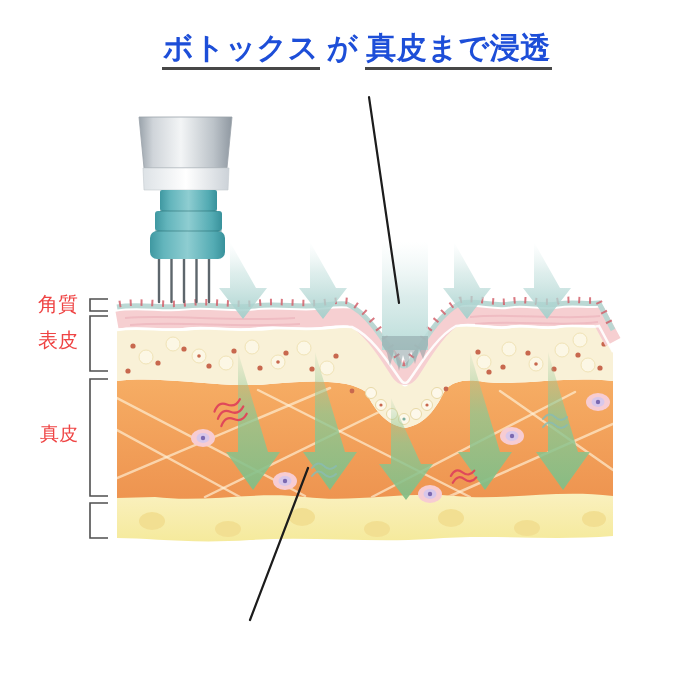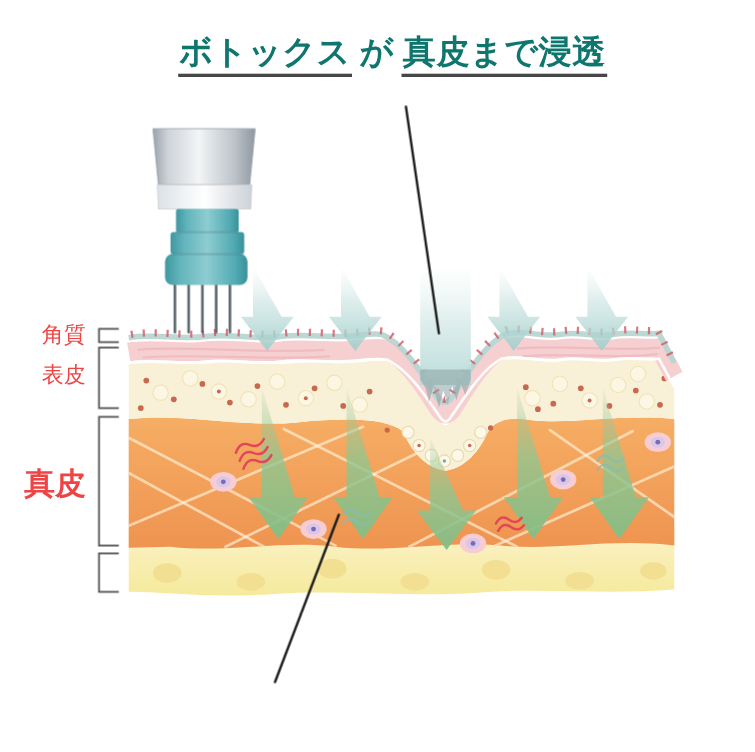--- a/index.html
+++ b/index.html
@@ -2,34 +2,34 @@
 <html><head>
 <meta charset="utf-8">
 <style>
   html,body{margin:0;padding:0;background:#ffffff;}
   #stage{
     position:relative;width:686px;height:684px;background:#ffffff;overflow:hidden;
     font-family:"Liberation Sans","DejaVu Sans",sans-serif;
   }
   #skin-svg{position:absolute;left:0;top:0;}
   .caption{
-    position:absolute;font-size:30px;font-weight:700;color:#0f766e;
+    position:absolute;font-size:30px;font-weight:700;color:#1d4ed8;
     letter-spacing:0.5px;white-space:nowrap;line-height:1.1;
   }
   .caption .u{border-bottom:3px solid #474747;padding:0 1px 3px 1px;}
   .caption .plain{margin:0 7px;}
   #caption-top{left:162px;top:31px;}
   #caption-bottom{left:133px;top:630px;}
   .layer-label{
     position:absolute;left:6px;width:72px;text-align:right;
     font-size:20px;color:#ef4444;white-space:nowrap;
   }
   #label-stratum{top:291px;}
   #label-epidermis{top:327px;}
-  #label-dermis{top:421px;font-weight:700;font-size:28px;}
+  #label-dermis{top:421px;font-weight:400;font-size:19px;}
   #label-fat{top:503px;}
 </style>
 </head>
 <body>
 
 <div id="stage">
 
   <svg id="skin-svg" width="686" height="684" viewBox="0 0 686 684">
     <defs>
       <linearGradient id="mGrad" x1="0" y1="0" x2="1" y2="0">

